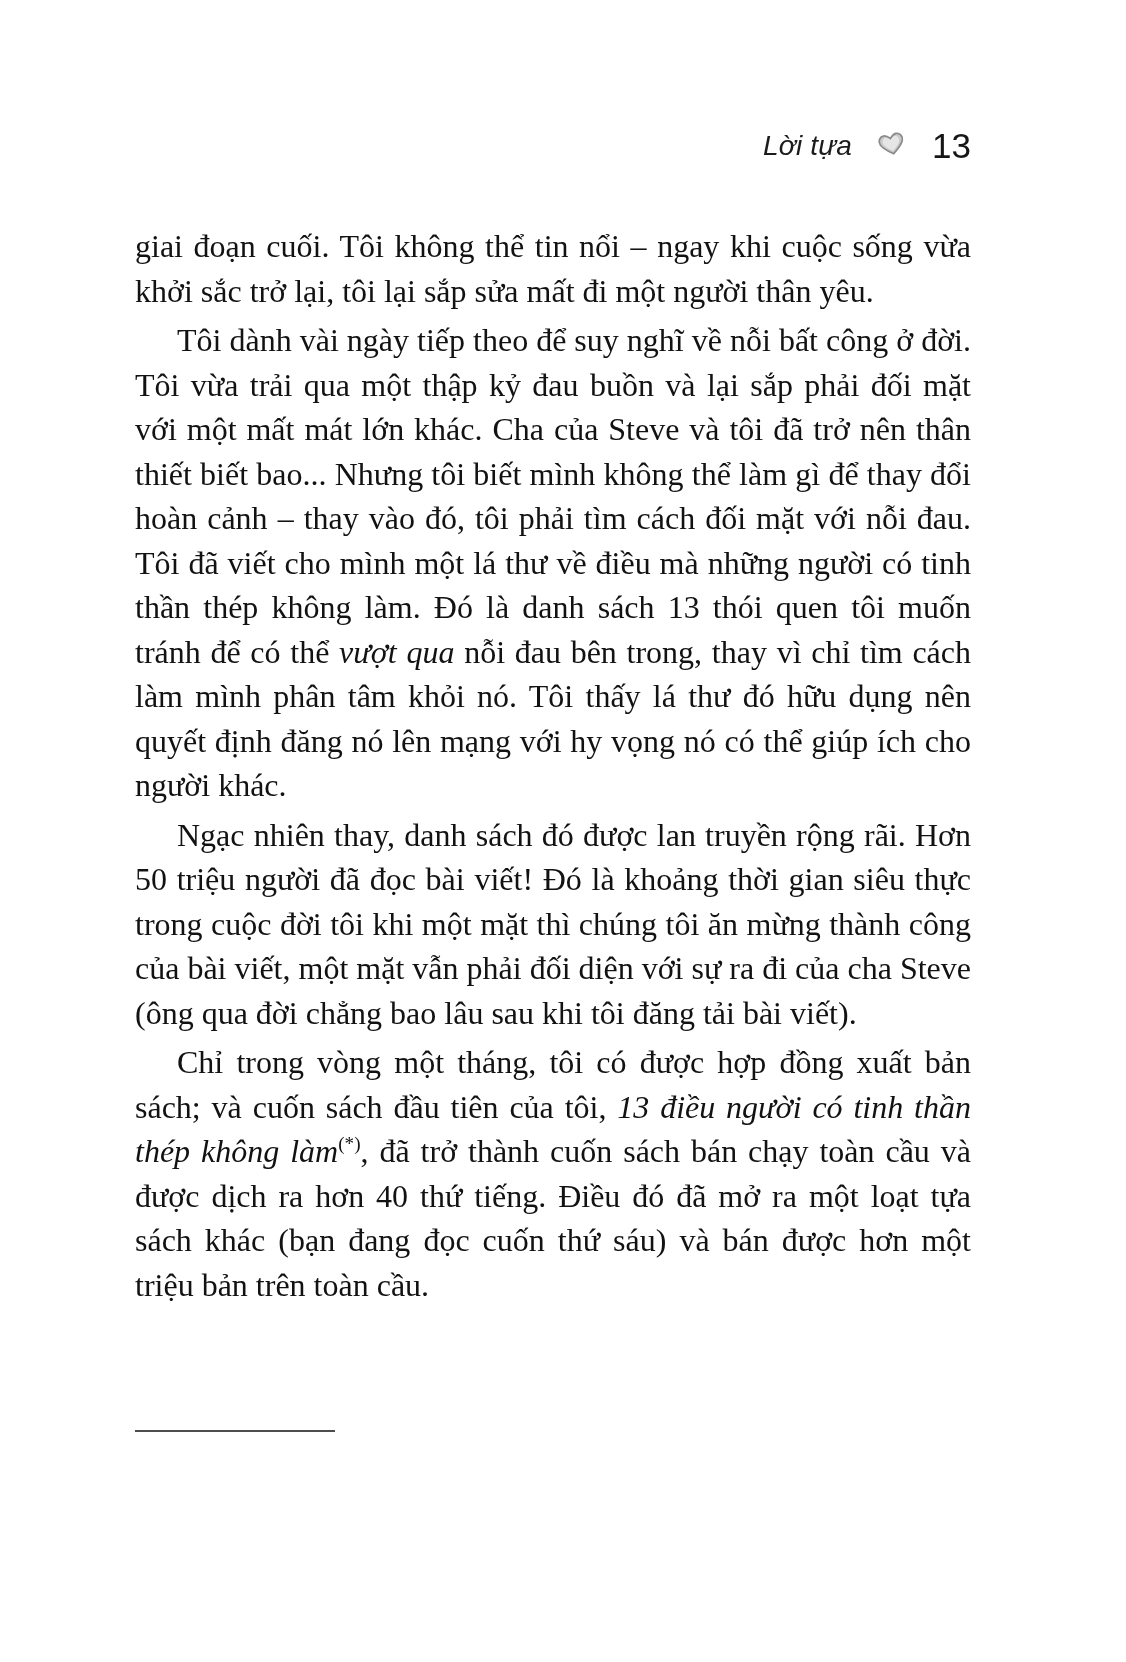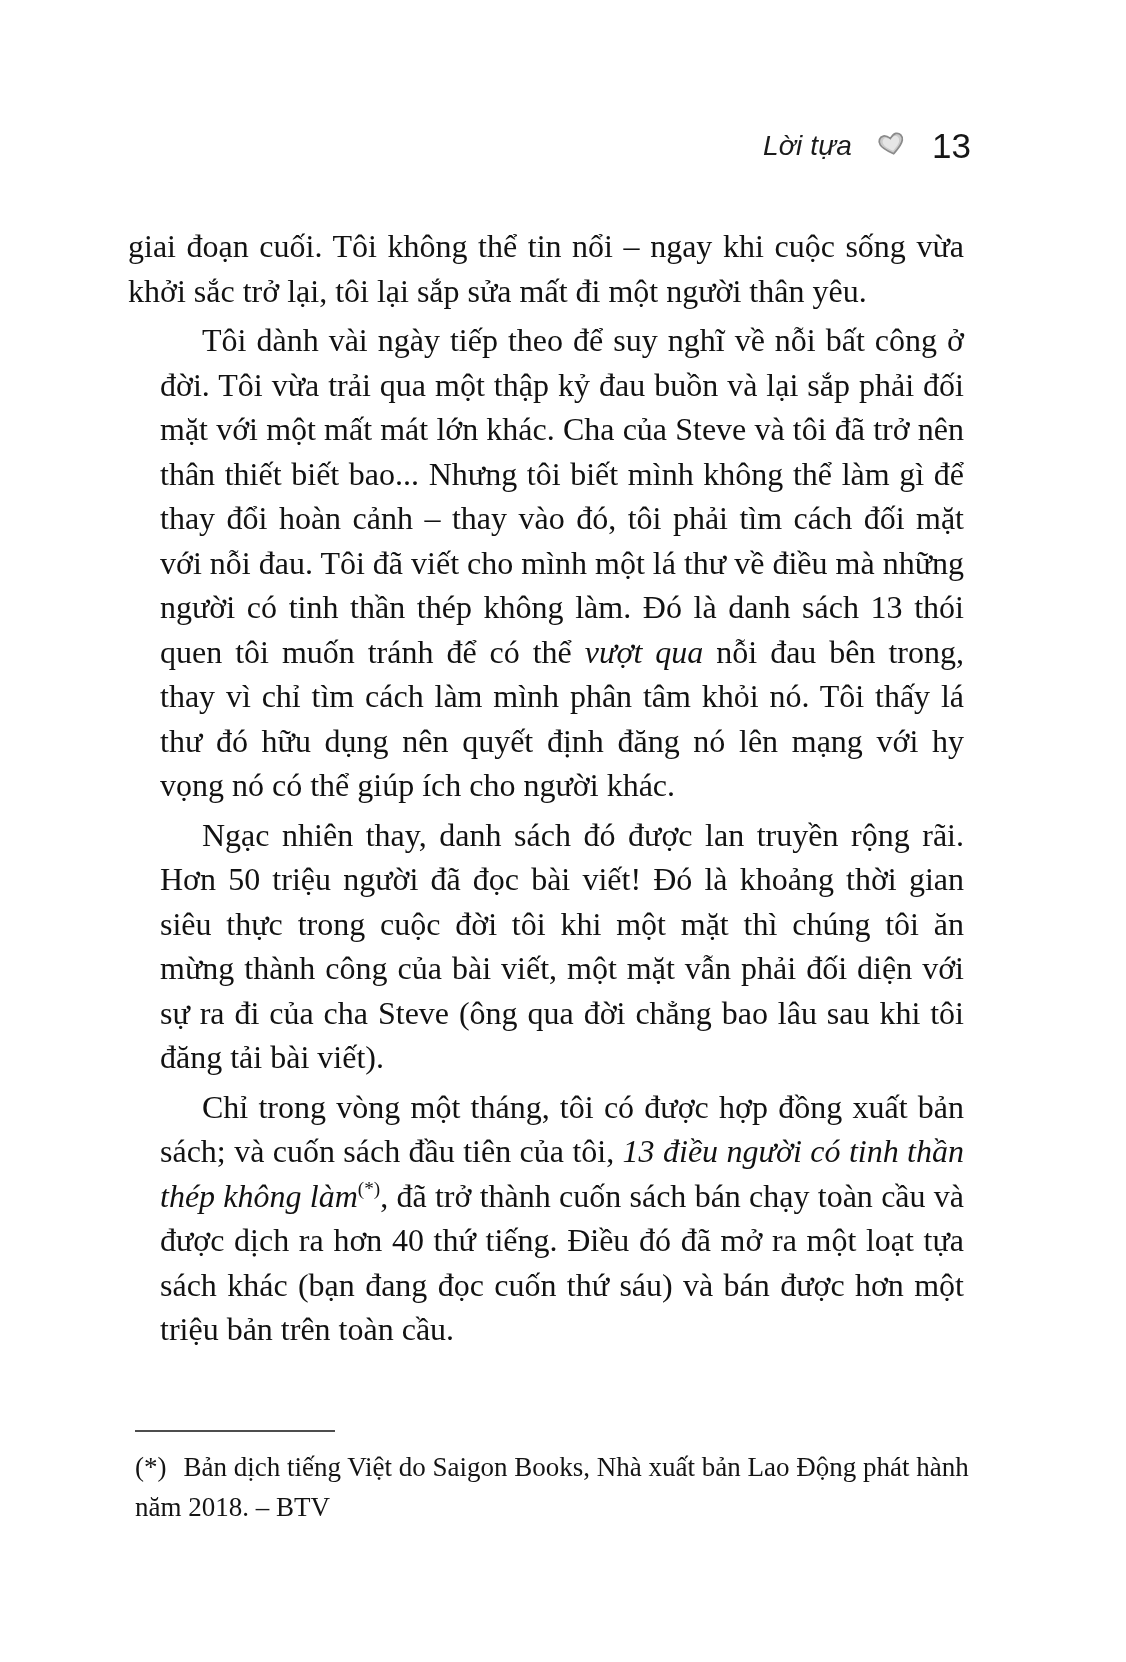--- a/index.html
+++ b/index.html
@@ -40,34 +40,33 @@
     align-items: center;
     transform: rotate(-12deg) translateY(-2px);
   }
   .page-number {
     font-size: 35px;
     color: #161616;
   }
   
   .body-text {
     position: absolute;
-    left: 128px;
+    left: 135px;
     top: 224px;
     width: 836px;
     font-size: 32px;
     line-height: 44.5px;
     text-align: justify;
     text-justify: inter-word;
   }
   .para {
     margin: 0;
   }
   .para + .para {
     margin-top: 5px;
-    margin-left: 32px;
   }
   .para.indent {
     text-indent: 42px;
   }
   .para em {
     font-style: italic;
   }
   .para sup {
     font-style: normal;
     font-size: 0.6em;
@@ -119,16 +118,15 @@
     <p class="para indent"><span>Tôi dành vài ngày tiếp theo để suy nghĩ về nỗi bất công ở đời. Tôi vừa trải qua một thập kỷ đau buồn và lại sắp phải đối mặt với một mất mát lớn khác. Cha của Steve và tôi đã trở nên thân thiết biết bao... Nhưng tôi biết mình không thể làm gì để thay đổi hoàn cảnh – thay vào đó, tôi phải tìm cách đối mặt với nỗi đau. Tôi đã viết cho mình một lá thư về điều mà những người có tinh thần thép không làm. Đó là danh sách 13 thói quen tôi muốn tránh để có thể </span><em>vượt qua</em><span> nỗi đau bên trong, thay vì chỉ tìm cách làm mình phân tâm khỏi nó. Tôi thấy lá thư đó hữu dụng nên quyết định đăng nó lên mạng với hy vọng nó có thể giúp ích cho người khác.</span></p>
 
     <p class="para indent"><span>Ngạc nhiên thay, danh sách đó được lan truyền rộng rãi. Hơn 50 triệu người đã đọc bài viết! Đó là khoảng thời gian siêu thực trong cuộc đời tôi khi một mặt thì chúng tôi ăn mừng thành công của bài viết, một mặt vẫn phải đối diện với sự ra đi của cha Steve (ông qua đời chẳng bao lâu sau khi tôi đăng tải bài viết).</span></p>
 
     <p class="para indent"><span>Chỉ trong vòng một tháng, tôi có được hợp đồng xuất bản sách; và cuốn sách đầu tiên của tôi, </span><em>13 điều người có tinh thần thép không làm</em><sup>(*)</sup><span>, đã trở thành cuốn sách bán chạy toàn cầu và được dịch ra hơn 40 thứ tiếng. Điều đó đã mở ra một loạt tựa sách khác (bạn đang đọc cuốn thứ sáu) và bán được hơn một triệu bản trên toàn cầu.</span></p>
 
   </main>
 
   <footer class="footnote-area">
     <div class="footnote-rule"></div>
-    <p class="footnote"><span class="fn-marker">(*)</span><span>Bản dịch tiếng Việt do Saigon Books, Nhà xuất bản Lao Động phát hành năm 2018. – BTV</span></p>
   </footer>
 
 </div>
 
 </body></html>

